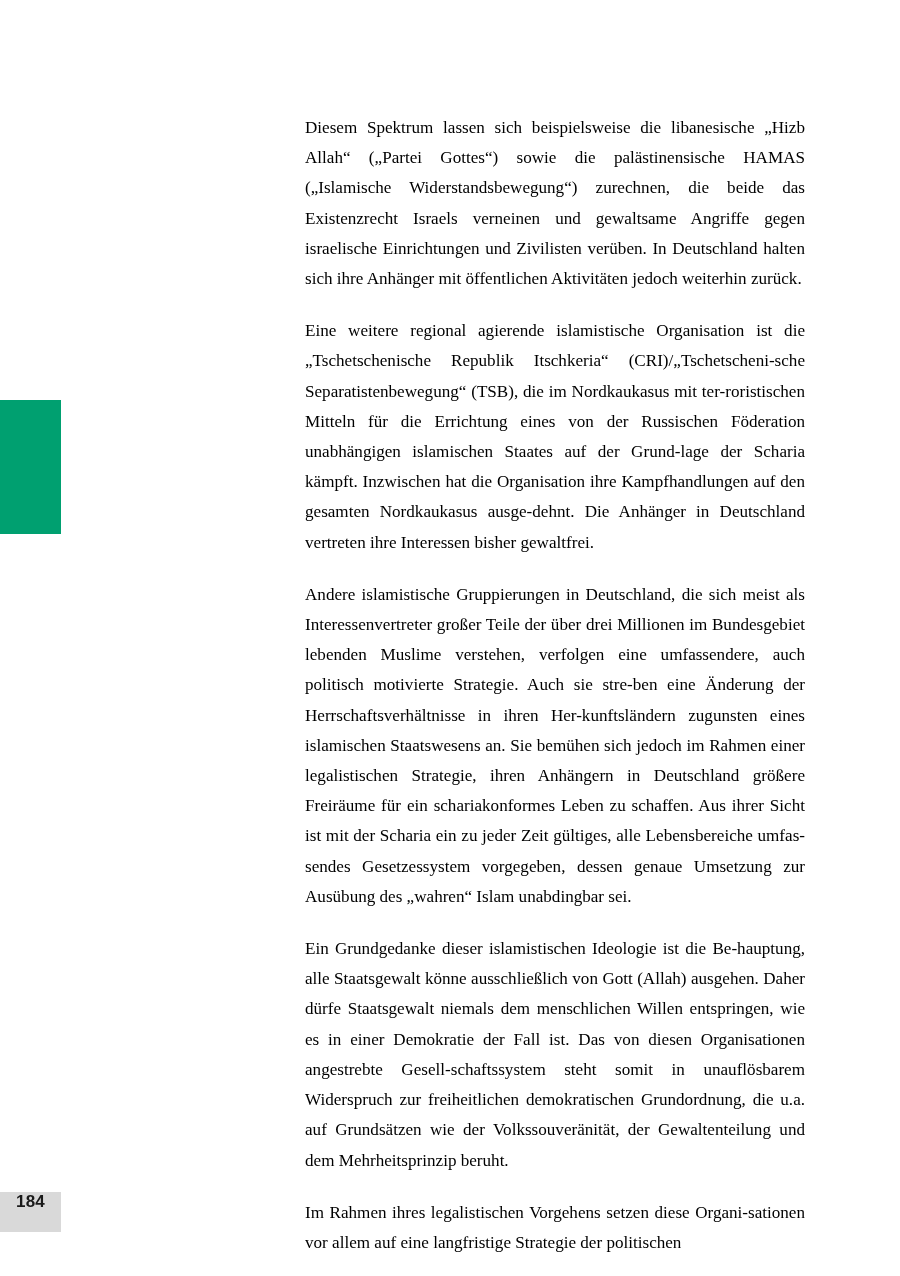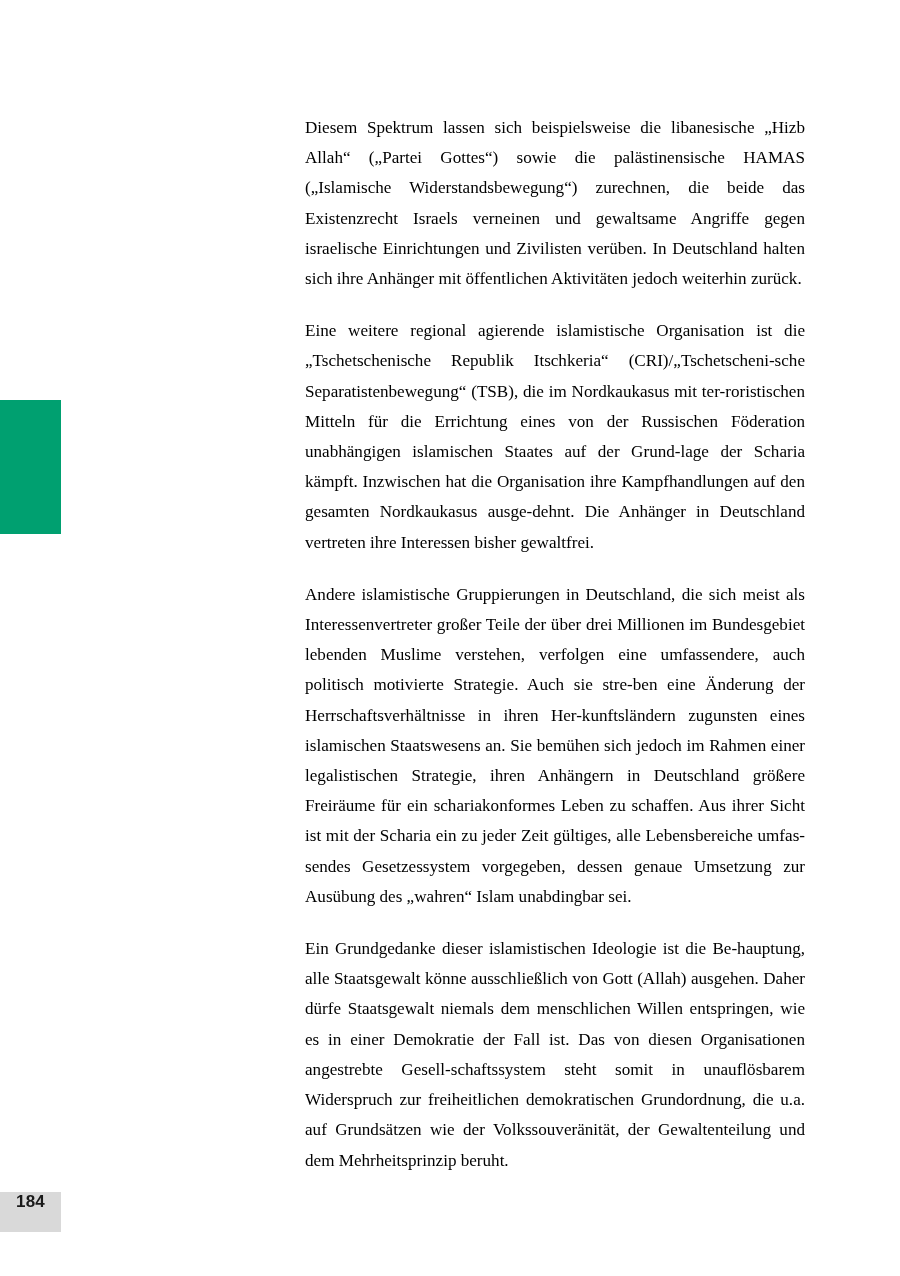--- a/index.html
+++ b/index.html
@@ -85,15 +85,16 @@
 
   <div class="page-number-block">
     <span class="num">184</span>
   </div>
 
   <div class="text-column">
     <p>Diesem Spektrum lassen sich beispielsweise die libanesische „Hizb Allah“ („Partei Gottes“) sowie die palästinensische HAMAS („Islamische Widerstandsbewegung“) zurechnen, die beide das Existenzrecht Israels verneinen und gewaltsame Angriffe gegen israelische Einrichtungen und Zivilisten verüben. In Deutschland halten sich ihre Anhänger mit öffentlichen Aktivitäten jedoch weiterhin zurück.</p>
     <p>Eine weitere regional agierende islamistische Organisation ist die „Tschetschenische Republik Itschkeria“ (CRI)/„Tschetscheni-sche Separatistenbewegung“ (TSB), die im Nordkaukasus mit ter-roristischen Mitteln für die Errichtung eines von der Russischen Föderation unabhängigen islamischen Staates auf der Grund-lage der Scharia kämpft. Inzwischen hat die Organisation ihre Kampfhandlungen auf den gesamten Nordkaukasus ausge-dehnt. Die Anhänger in Deutschland vertreten ihre Interessen bisher gewaltfrei.</p>
     <p>Andere islamistische Gruppierungen in Deutschland, die sich meist als Interessenvertreter großer Teile der über drei Millionen im Bundesgebiet lebenden Muslime verstehen, verfolgen eine umfassendere, auch politisch motivierte Strategie. Auch sie stre-ben eine Änderung der Herrschaftsverhältnisse in ihren Her-kunftsländern zugunsten eines islamischen Staatswesens an. Sie bemühen sich jedoch im Rahmen einer legalistischen Strategie, ihren Anhängern in Deutschland größere Freiräume für ein schariakonformes Leben zu schaffen. Aus ihrer Sicht ist mit der Scharia ein zu jeder Zeit gültiges, alle Lebensbereiche umfas-sendes Gesetzessystem vorgegeben, dessen genaue Umsetzung zur Ausübung des „wahren“ Islam unabdingbar sei.</p>
     <p>Ein Grundgedanke dieser islamistischen Ideologie ist die Be-hauptung, alle Staatsgewalt könne ausschließlich von Gott (Allah) ausgehen. Daher dürfe Staatsgewalt niemals dem menschlichen Willen entspringen, wie es in einer Demokratie der Fall ist. Das von diesen Organisationen angestrebte Gesell-schaftssystem steht somit in unauflösbarem Widerspruch zur freiheitlichen demokratischen Grundordnung, die u.a. auf Grundsätzen wie der Volkssouveränität, der Gewaltenteilung und dem Mehrheitsprinzip beruht.</p>
+    <p class="last-partial">Im Rahmen ihres legalistischen Vorgehens setzen diese Organi-sationen vor allem auf eine langfristige Strategie der politischen</p>
   </div>
 
 </div>
 
 </body></html>

